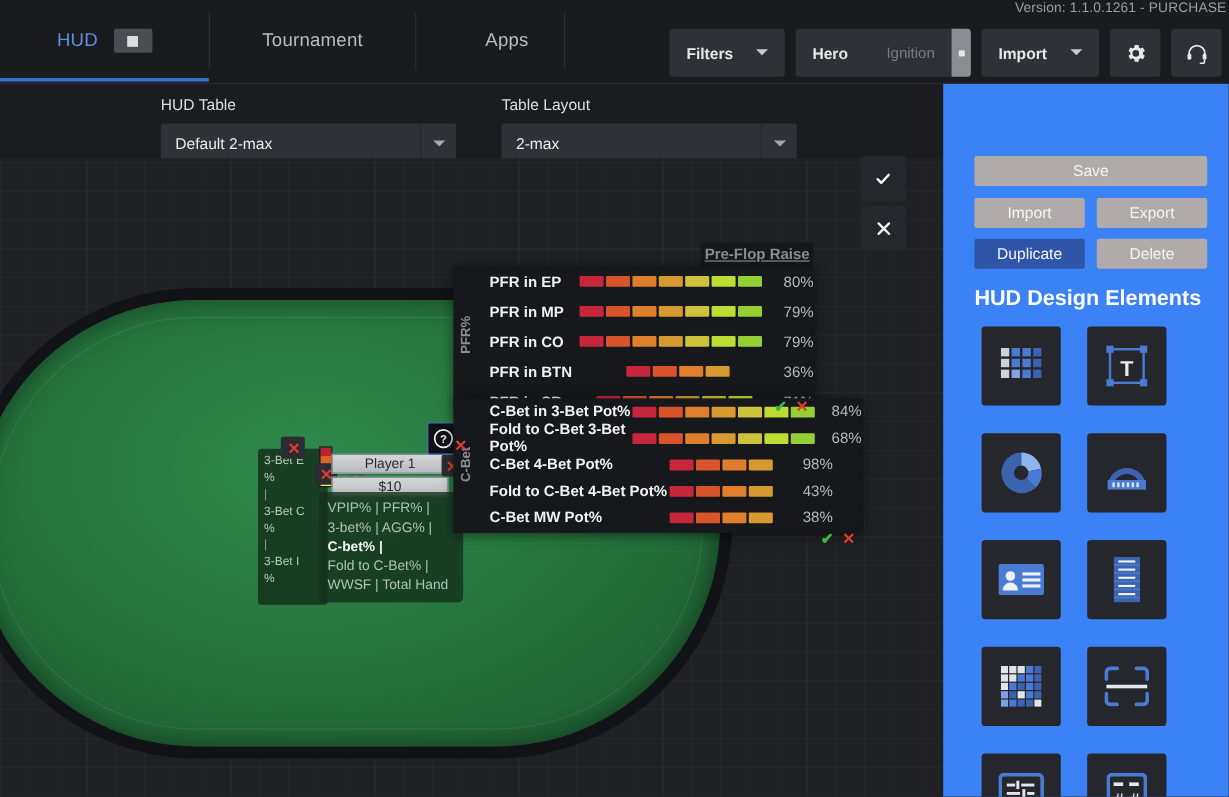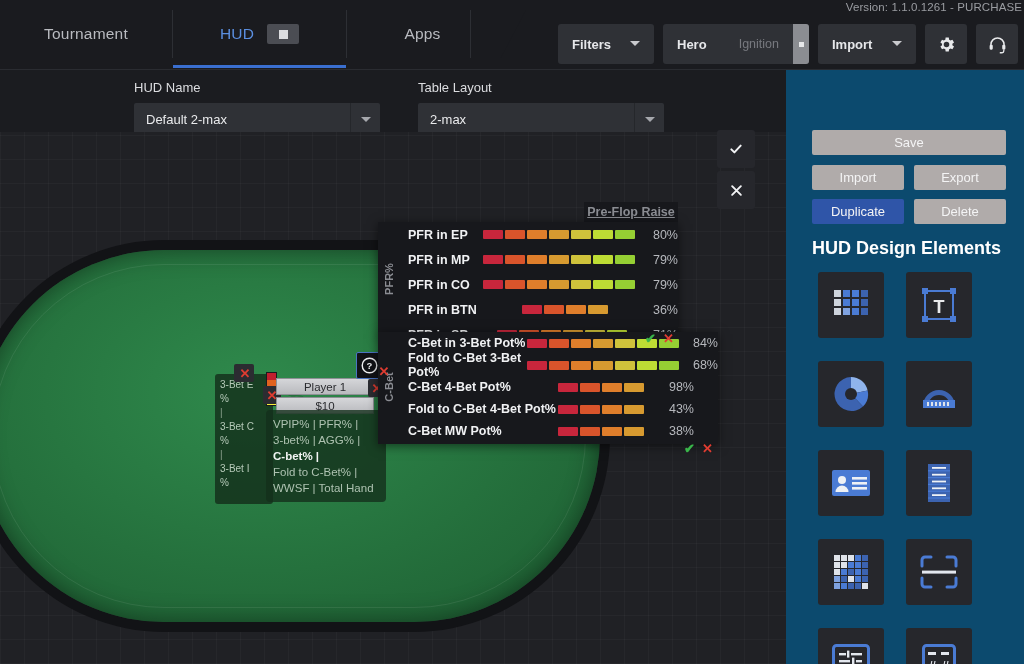--- a/index.html
+++ b/index.html
@@ -192,21 +192,21 @@
   #cbet-vtab { left: 378px; top: 332px; height: 112px; }
 
   .ok-x { position: absolute; display: flex; gap: 7px; align-items: center; }
 
   .cbtn {
     position: absolute; width: 38px; height: 38px; background: #26272c; border-radius: 3px;
     display: flex; align-items: center; justify-content: center; color: #f1f2f4; font-size: 16px;
   }
 
   
-  .rpanel { position: absolute; left: 786px; top: 70px; width: 238px; height: 594px; background: #0c4a6e; }
+  .rpanel { position: absolute; left: 786px; top: 70px; width: 238px; height: 594px; background: #3b82f6; }
   .btn {
     background: #b0abaa; color: #f4f4f5; border-radius: 2px; font-size: 13px;
     display: flex; align-items: center; justify-content: center; height: 25px;
   }
   .btn.blue { background: #2f55a8; }
   .rtitle { color: #ffffff; font-size: 18px; font-weight: bold; }
   .elem-grid { display: grid; grid-template-columns: 66px 66px; gap: 23px 22px; }
   .elem {
     width: 66px; height: 66px; background: #26272c; border-radius: 3px;
     display: flex; align-items: center; justify-content: center;
@@ -214,30 +214,30 @@
 </style>
 </head>
 <body>
 
 <div id="app">
 
   <div class="topbar">
     <div class="version">Version: 1.1.0.1261 - PURCHASE</div>
 
     <div class="tabs">
-      <div class="tab w1">
-        <span>Tournament</span>
-      </div>
       <div class="tab w2 active">
         <span>HUD</span>
         <span class="tab-badge">
             <i></i>
           </span>
         <span class="underline"></span>
       </div>
+      <div class="tab w1">
+        <span>Tournament</span>
+      </div>
       <div class="tab w3">
         <span>Apps</span>
       </div>
     </div>
     <div class="tabs-slant"></div>
 
     <div class="tb-controls">
       <div class="tb-btn filters">
         <span>Filters</span>
         <span class="caret"></span>
@@ -263,21 +263,21 @@
           <path fill="none" stroke="#e8e9eb" stroke-width="1.7" d="M4.5 13v-1a7.5 7.5 0 1115 0v1"></path>
           <rect x="3" y="12.4" width="3.6" height="5.6" rx="1.3" fill="#e8e9eb"></rect>
           <rect x="17.4" y="12.4" width="3.6" height="5.6" rx="1.3" fill="#e8e9eb"></rect>
           <path fill="none" stroke="#e8e9eb" stroke-width="1.5" d="M19.2 18v1.4a2 2 0 01-2 2h-2.6"></path>
         </svg>
       </div>
     </div>
   </div>
 
   <div class="field" style="left:134px; top:80px; width:246px;">
-    <div class="lbl">HUD Name</div>
+    <div class="lbl">HUD Table</div>
     <div class="sel">
       <span class="txt">Default 2-max</span>
       <span class="arrow">
           <i></i>
         </span>
     </div>
   </div>
 
   <div class="field" style="left:418px; top:80px; width:246px;">
     <div class="lbl">Table Layout</div>

